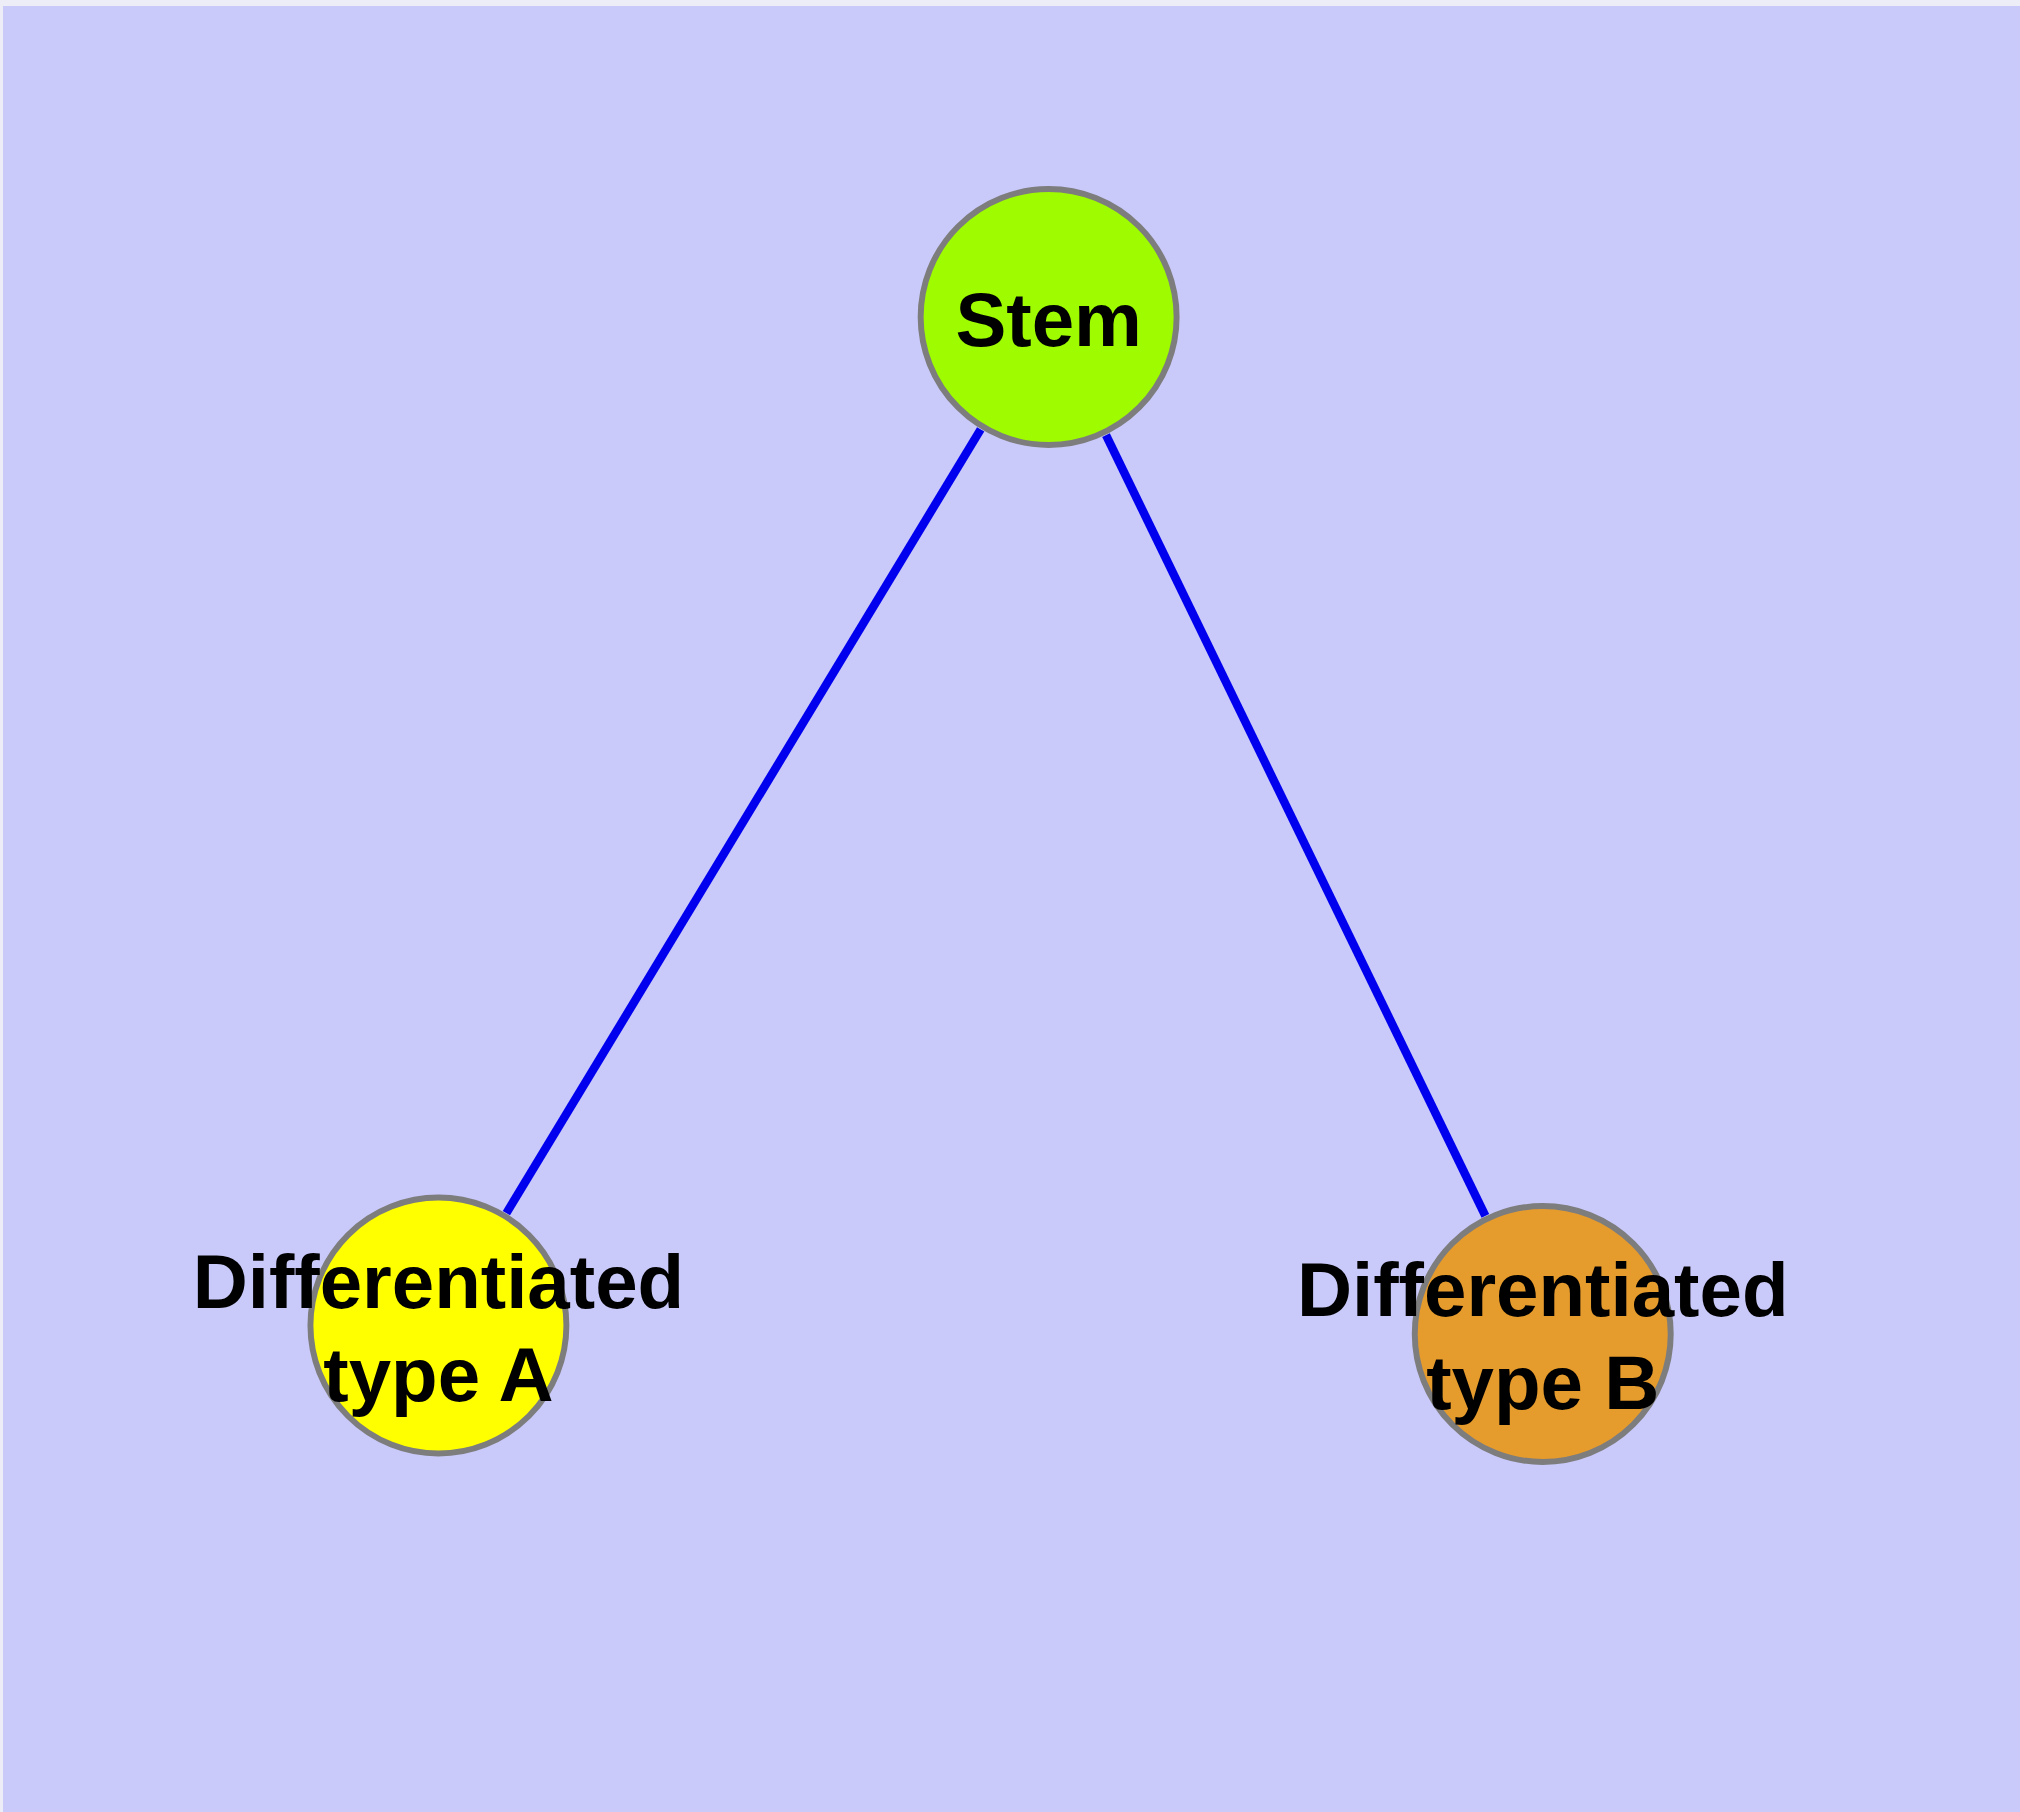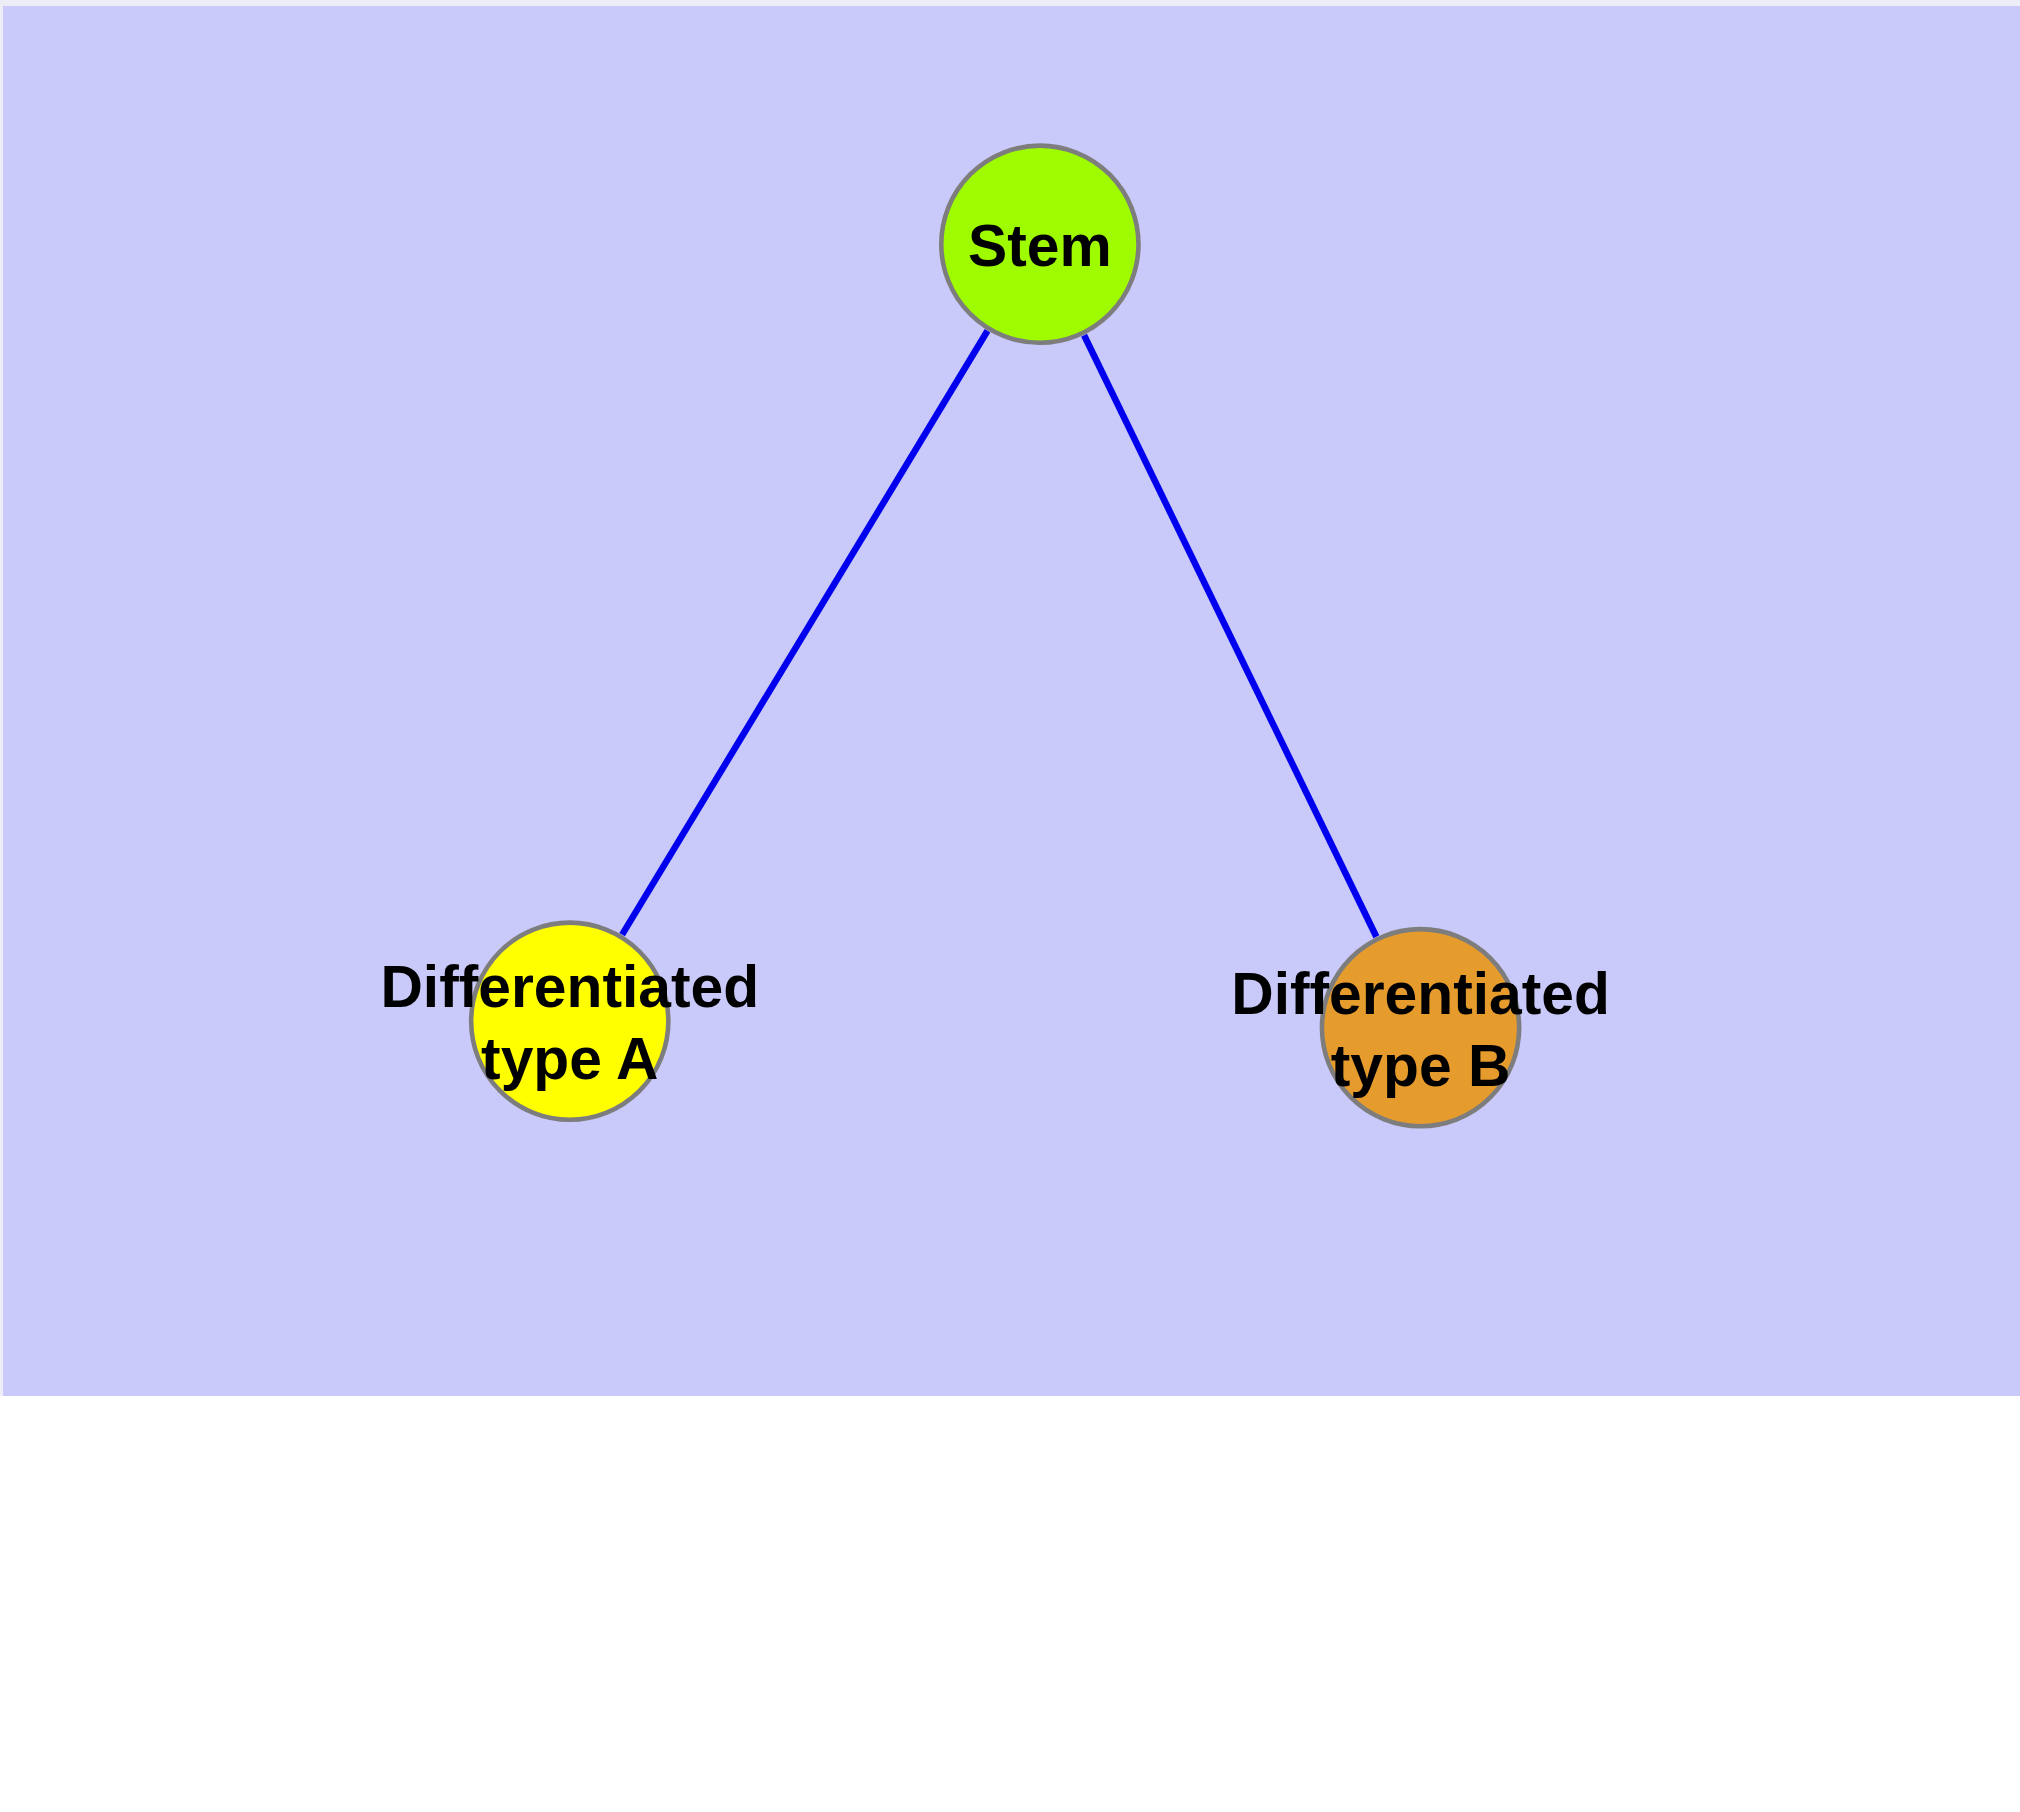--- a/index.html
+++ b/index.html
@@ -3,21 +3,21 @@
 <meta charset="utf-8">
 <style>
   html, body {
     margin: 0;
     padding: 0;
     background: #ffffff;
   }
   .stage {
     position: relative;
     width: 2021px;
-    height: 1396px;
+    height: 1812px;
     overflow: hidden;
     font-family: "Liberation Sans", "DejaVu Sans", sans-serif;
   }
   .plot-bg {
     position: absolute;
     left: 0; top: 0; right: 0; bottom: 0;
   }
   .edge-strip-top {
     position: absolute;
     left: 0; top: 0; right: 0;

